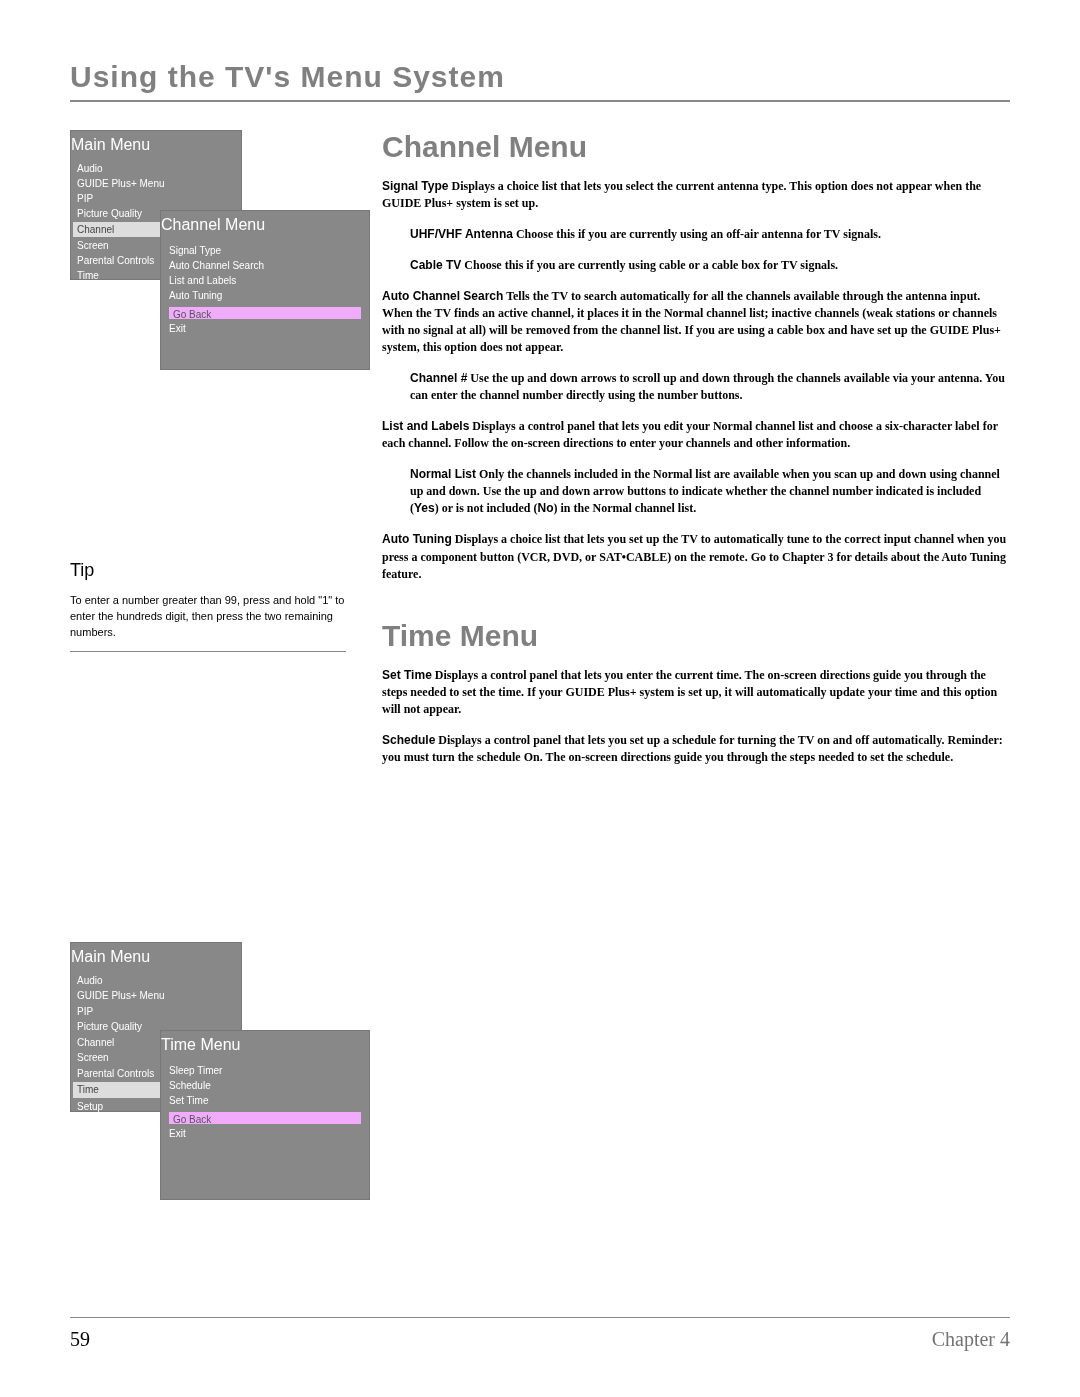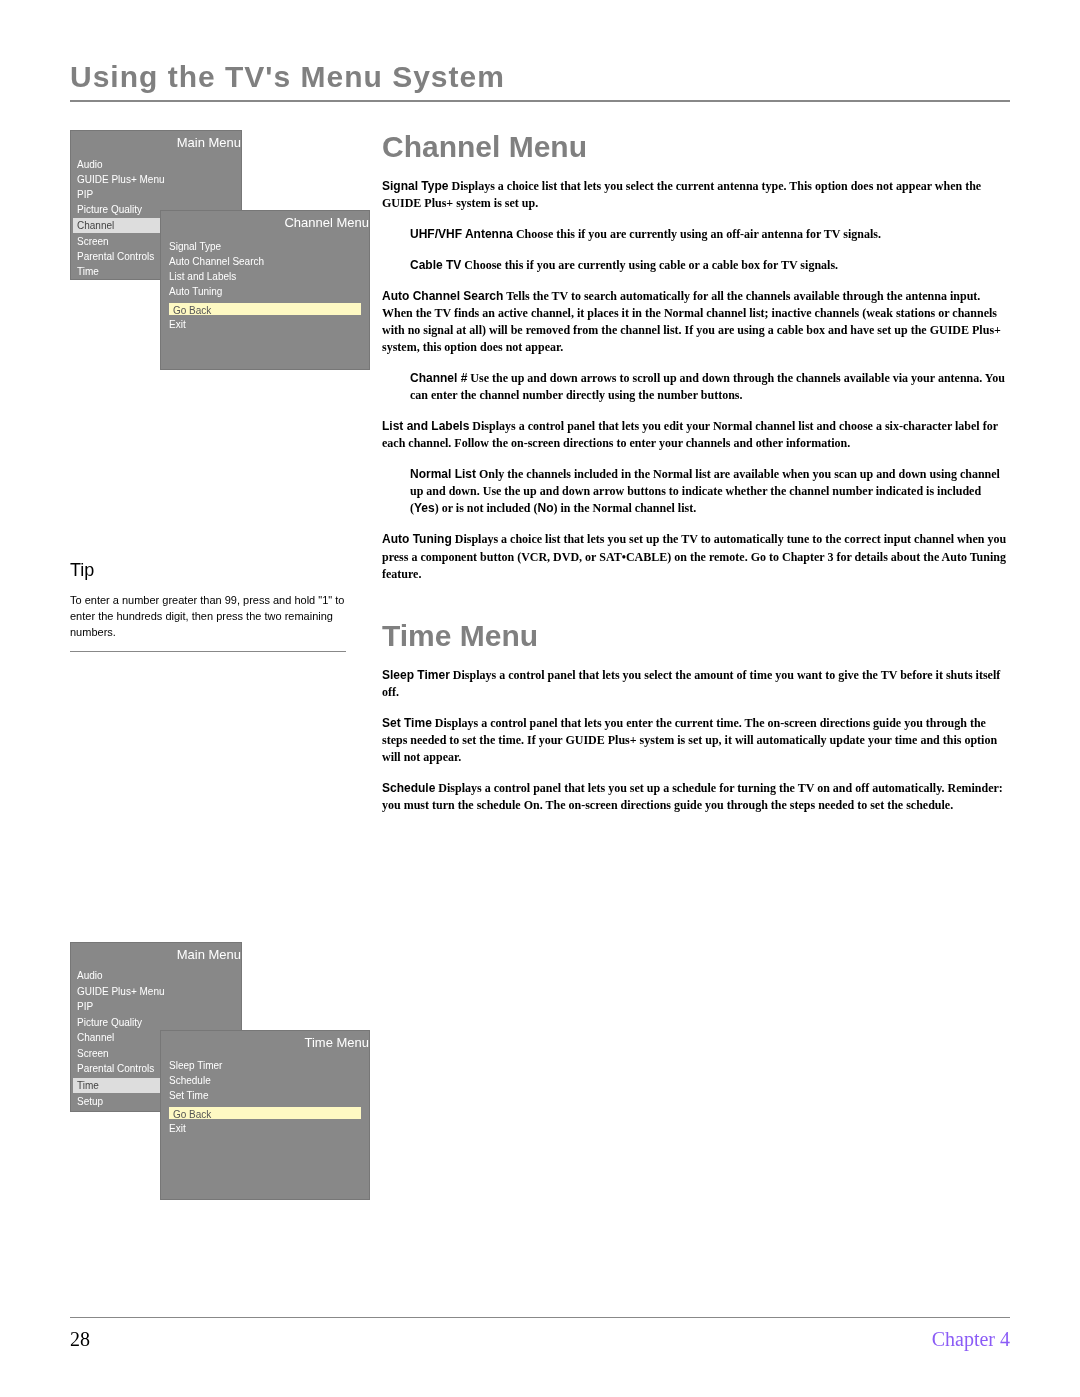--- a/index.html
+++ b/index.html
@@ -39,22 +39,22 @@
   .menu-box {
     position: absolute;
     background: #888;
     border: 1px solid #777;
     font-family: Arial, Helvetica, sans-serif;
     font-size: 10px;
     color: #fff;
     line-height: 1.5;
   }
   .menu-box .hdr {
-    text-align: right;
-    font-size: 13px;
+    text-align: left;
+    font-size: 16px;
     padding: 2px 0;
   }
   .menu-box .items {
     padding: 2px 6px 6px 6px;
   }
   .menu-box .hl {
     background: #ddd;
     color: #444;
     margin: 1px -4px;
     padding: 0 4px;
@@ -62,21 +62,21 @@
   .menu-back {
     left: 0; top: 0;
     width: 172px; height: 150px;
   }
   .menu-front {
     left: 90px; top: 80px;
     width: 210px; height: 160px;
   }
   .front-body { padding: 4px 8px; }
   .go-bar {
-    background: #fef9c3; color:#555; height:12px; margin:4px 0 2px 0; padding:0 4px;
+    background: #f0abfc; color:#555; height:12px; margin:4px 0 2px 0; padding:0 4px;
   }
   
   .shot2 .menu-back { height: 170px; }
   .shot2 .menu-front { top: 88px; height: 170px; }
   
   .tip-block { margin-top: 190px; }
   .tip-title {
     font-family: Arial, Helvetica, sans-serif;
     font-size: 18px;
     margin-bottom: 12px;
@@ -111,21 +111,21 @@
     position: absolute;
     left: 70px; right: 70px; bottom: 46px;
     border-top: 1px solid #888;
     padding-top: 10px;
     display: flex;
     justify-content: space-between;
     font-size: 18px;
     color: #555;
   }
   .footer .pn { color: #000; font-family: Georgia, serif; font-size: 20px;}
-  .footer .ch { color: #8b5cf6; font-family: Georgia, serif; font-size: 20px;}
+  .footer .ch { color: #737373; font-family: Georgia, serif; font-size: 20px;}
 </style>
 </head>
 <body>
 
 <div class="page-title">Using the TV's Menu System</div>
 
 <div class="columns">
 
   <div class="left-col">
 
@@ -214,26 +214,25 @@
 
     <p class="para sub"><span class="b">Normal List</span><span>   Only the channels included in the Normal list are available when you scan up and down using channel up and down. Use the up and down arrow buttons to indicate whether the channel number indicated is included (</span><span class="b">Yes</span><span>) or is not included (</span><span class="b">No</span><span>) in the Normal channel list.</span></p>
 
 
     <p class="para"><span class="b">Auto Tuning</span><span>   Displays a choice list that lets you set up the TV to automatically tune to the correct input channel when you press a component button (VCR, DVD, or SAT•CABLE) on the remote. Go to Chapter 3 for details about the Auto Tuning feature.</span></p>
 
     <div style="height:22px"></div>
 
     <div class="section-h">Time Menu</div>
 
-    <p class="para"><span class="b">Sleep Timer</span><span>   Displays a control panel that lets you select the amount of time you want to give the TV before it shuts itself off.</span></p>
 
     <p class="para"><span class="b">Set Time</span><span>  Displays a control panel that lets you enter the current time. The on-screen directions guide you through the steps needed to set the time. If your GUIDE Plus+ system is set up, it will automatically update your time and this option will not appear.</span></p>
 
     <p class="para"><span class="b">Schedule</span><span>   Displays a control panel that lets you set up a schedule for turning the TV on and off automatically. Reminder: you must turn the schedule On. The on-screen directions guide you through the steps needed to set the schedule.</span></p>
 
   </div>
 
 </div>
 
 <div class="footer">
-  <span class="pn">28</span>
+  <span class="pn">59</span>
   <span class="ch">Chapter 4</span>
 </div>
 
 </body></html>

